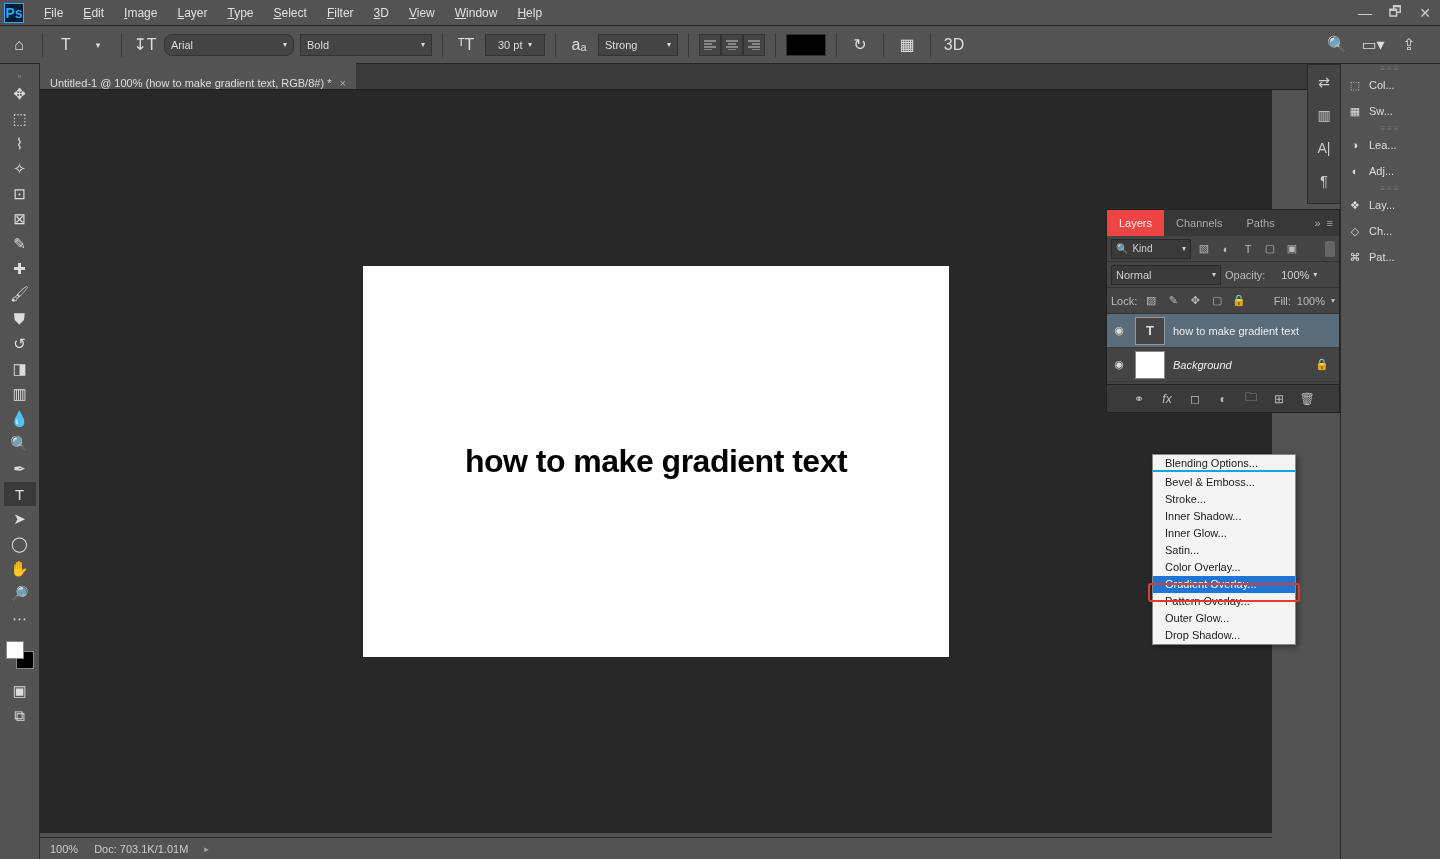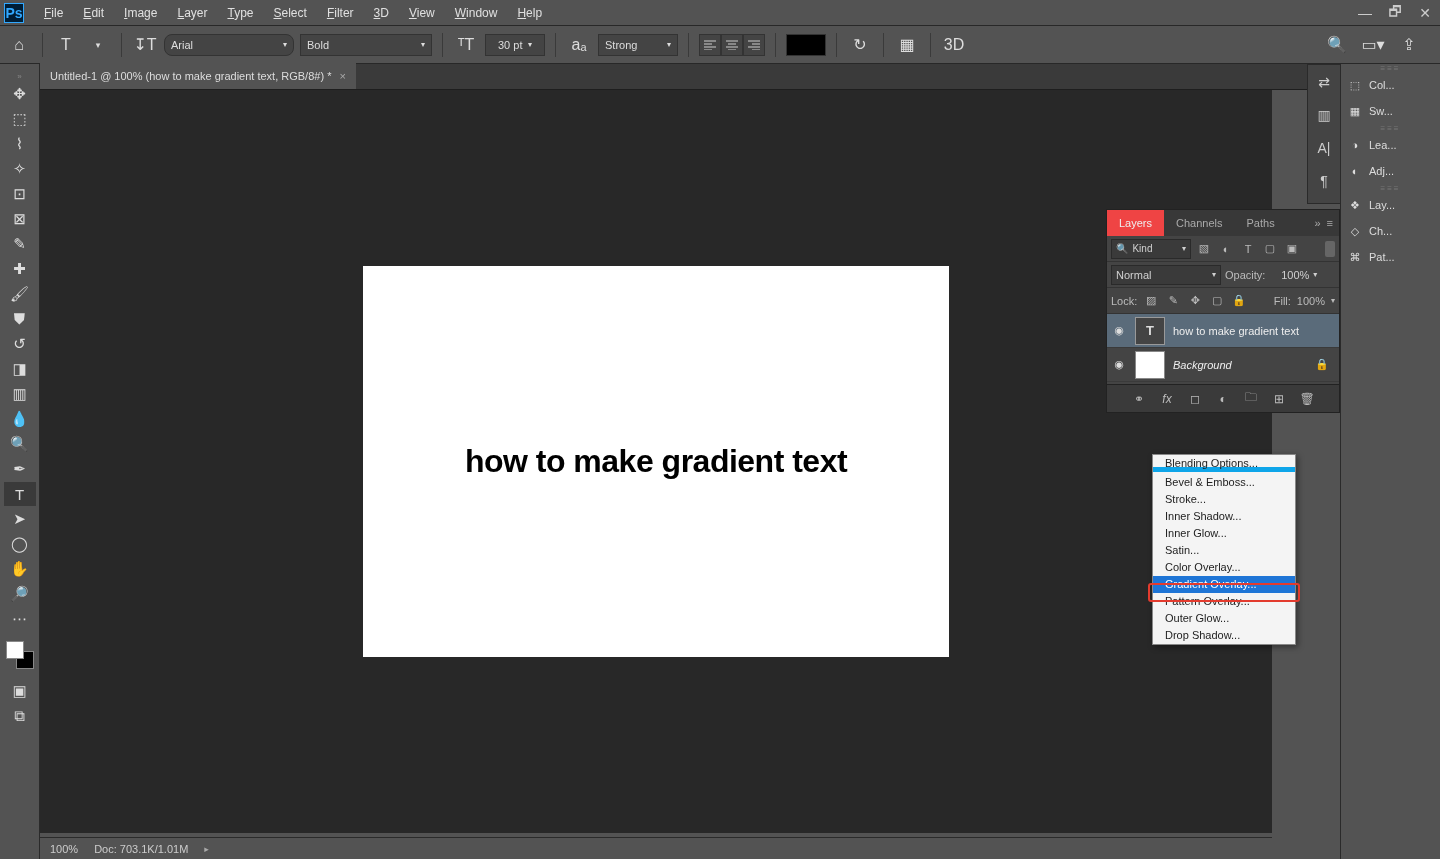--- a/index.html
+++ b/index.html
@@ -27,21 +27,21 @@
 .align-btn{width:22px;height:22px;border:1px solid #333;background:#444;display:flex;align-items:center;justify-content:center;}
 .opt-swatch{width:40px;height:22px;background:#000;border:1px solid #333;}
 .opt-right{margin-left:auto;display:flex;gap:10px;align-items:center;padding-right:12px;}
 
 
 .collapse-left{position:absolute;left:2px;top:66px;width:8px;height:6px;color:#888;font-size:8px;}
 .collapse-right{position:absolute;right:2px;top:66px;width:8px;height:6px;color:#888;font-size:8px;}
 
 
 .tabbar { position:absolute; left:40px; top:64px; right:0; height:26px; background:#3a3a3a; display:flex; align-items:flex-end; border-bottom:1px solid #1e1e1e;}
-.doc-tab { height:26px; background:#535353; padding:0 10px; display:flex; align-items:center; gap:8px; color:#ddd; font-size:11px;margin-top:43px;}
+.doc-tab { height:26px; background:#535353; padding:0 10px; display:flex; align-items:flex-end; gap:8px; color:#ddd; font-size:11px;margin-top:43px;}
 .doc-tab .close{font-size:11px;color:#aaa;}
 
 
 .workarea { position:absolute; left:40px; top:90px; right:168px; bottom:26px; background:#282828; display:flex; align-items:center; justify-content:center;}
 .canvas { width:586px; height:391px; background:#fff; display:flex; align-items:center; justify-content:center;}
 .canvas-text { color:#000; font-family: Arial, sans-serif; font-weight:bold; font-size:32px; letter-spacing:-0.5px;}
 
 
 .toolbox { position:absolute; left:0; top:64px; bottom:0; width:40px; background:#535353; border-right:1px solid #2a2a2a; padding-top:8px;}
 .toolbox .tbtn{ width:32px; height:24px; margin:1px auto; display:flex; align-items:center; justify-content:center; color:#ddd; font-size:15px; position:relative;}
@@ -86,21 +86,21 @@
 .layer-row.selected .thumb{background:#444;color:#ddd;border:1px solid #999;}
 .layer-row .lname{color:#eee;font-size:11px;}
 .layer-row .lock{margin-left:auto;margin-right:6px;color:#bbb;}
 .layer-row.bg .lname{font-style:italic;}
 .lp-foot{height:28px;display:flex;align-items:center;justify-content:center;gap:10px;background:#3a3a3a;border-top:1px solid #222;}
 .lp-foot .fic{width:18px;color:#bbb;text-align:center;font-size:12px;}
 
 
 .fx-menu{position:absolute; left:1152px; top:454px; width:144px; background:#f4f4f4; border:1px solid #888; box-shadow:2px 2px 6px rgba(0,0,0,.4); z-index:50;}
 .fx-menu .mi{height:17px;line-height:17px;padding:0 12px;color:#222;font-size:11px;white-space:nowrap;}
-.fx-menu .mi.sep-after{border-bottom:5px solid #0ea5e9;margin-bottom:2px;padding-bottom:1px;}
+.fx-menu .mi.sep-after{border-bottom:2px solid #0ea5e9;margin-bottom:2px;padding-bottom:1px;}
 .fx-menu .mi.selected{background:#1e75d6;color:#fff;}
 .fx-highlight-ring{position:absolute;left:1148px;top:583px;width:152px;height:19px;border:2px solid #e33b2e;border-radius:3px;z-index:60;pointer-events:none;}
 
 
 .statusbar{position:absolute;left:40px;bottom:0;right:168px;height:22px;background:#535353;border-top:1px solid #2a2a2a;display:flex;align-items:center;gap:16px;padding:0 10px;color:#ccc;font-size:11px;}
 .statusbar .arr{font-size:9px;color:#aaa;}
 
 svg{display:block;}
 </style>
 </head>

